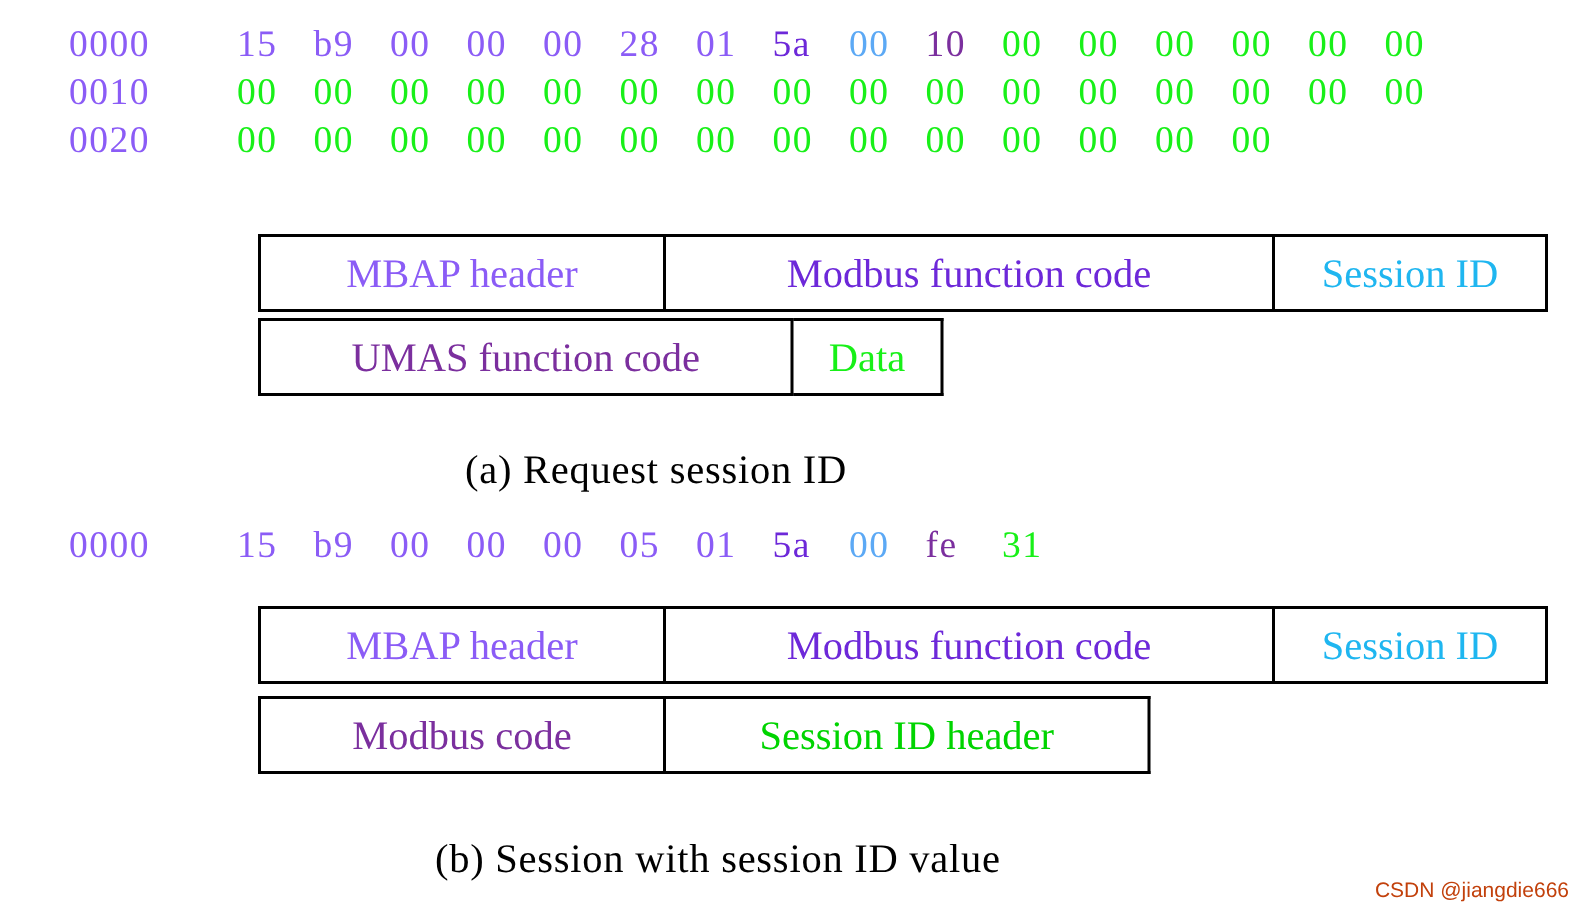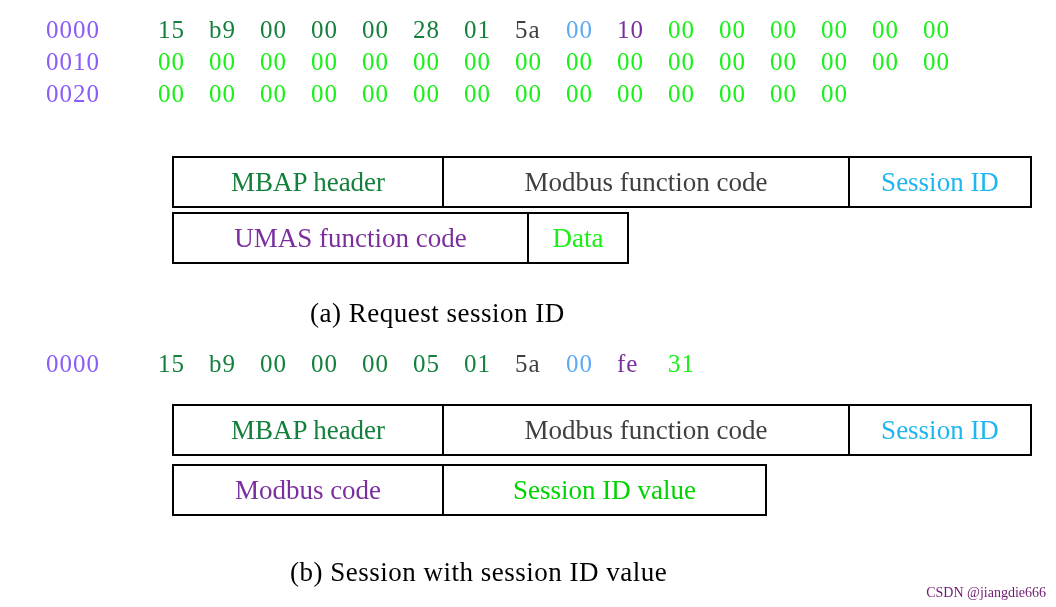--- a/index.html
+++ b/index.html
@@ -33,22 +33,22 @@
     display: inline-block;
     width: 112px;
     letter-spacing: 1px;
     color: #8b5cf6;
   }
   .byte {
     display: inline-block;
     width: 51px;
     letter-spacing: 1px;
   }
-  .c-black  { color: #15803d; }
-  .c-orange { color: #404040; }
+  .c-black  { color: #8b5cf6; }
+  .c-orange { color: #6d28d9; }
   .c-blue   { color: #5ca9f5; }
   .c-purple { color: #7b2f9e; }
   .c-green  { color: #18f018; }
   .c-cyan   { color: #1fb6f0; }
   .c-green2 { color: #00d400; }
 
   
   .fieldtable {
     position: absolute;
     border-collapse: collapse;
@@ -74,23 +74,23 @@
     white-space: nowrap;
     color: #000000;
     font-family: "Liberation Serif", "DejaVu Serif", serif;
   }
 
   
   .watermark {
     position: absolute;
     right: 10px;
     bottom: 6px;
-    font-family: Liberation Serif, serif;
+    font-family: Liberation Sans, sans-serif;
     font-size: 14px;
-    color: #701a75;
+    color: #c2410c;
     white-space: nowrap;
   }
 </style>
 </head>
 <body>
 
 <div class="hexdump" id="hexdump-a" style="left:46px; top:14px;">
     <span class="hexrow"><span class="offset">0000</span><span class="byte c-black">15</span><span class="byte c-black">b9</span><span class="byte c-black">00</span><span class="byte c-black">00</span><span class="byte c-black">00</span><span class="byte c-black">28</span><span class="byte c-black">01</span><span class="byte c-orange">5a</span><span class="byte c-blue">00</span><span class="byte c-purple">10</span><span class="byte c-green">00</span><span class="byte c-green">00</span><span class="byte c-green">00</span><span class="byte c-green">00</span><span class="byte c-green">00</span><span class="byte c-green">00</span></span>
     <span class="hexrow"><span class="offset">0010</span><span class="byte c-green">00</span><span class="byte c-green">00</span><span class="byte c-green">00</span><span class="byte c-green">00</span><span class="byte c-green">00</span><span class="byte c-green">00</span><span class="byte c-green">00</span><span class="byte c-green">00</span><span class="byte c-green">00</span><span class="byte c-green">00</span><span class="byte c-green">00</span><span class="byte c-green">00</span><span class="byte c-green">00</span><span class="byte c-green">00</span><span class="byte c-green">00</span><span class="byte c-green">00</span></span>
     <span class="hexrow"><span class="offset">0020</span><span class="byte c-green">00</span><span class="byte c-green">00</span><span class="byte c-green">00</span><span class="byte c-green">00</span><span class="byte c-green">00</span><span class="byte c-green">00</span><span class="byte c-green">00</span><span class="byte c-green">00</span><span class="byte c-green">00</span><span class="byte c-green">00</span><span class="byte c-green">00</span><span class="byte c-green">00</span><span class="byte c-green">00</span><span class="byte c-green">00</span></span>
@@ -146,20 +146,20 @@
 </table>
 
 <table class="fieldtable" id="table-b2" style="left:172px; top:464px; width:593px;">
   <colgroup>
       <col style="width:270px">
       <col style="width:323px">
     </colgroup>
   <tbody>
       <tr>
         <td class="c-purple">Modbus code</td>
-        <td class="c-green2">Session ID value</td>
+        <td class="c-green2">Session ID header</td>
       </tr>
     </tbody>
 </table>
 
 <div class="caption" style="left:290px; top:557px;">(b) Session with session ID value</div>
 
 <div class="watermark">CSDN @jiangdie666</div>
 
 </body></html>

